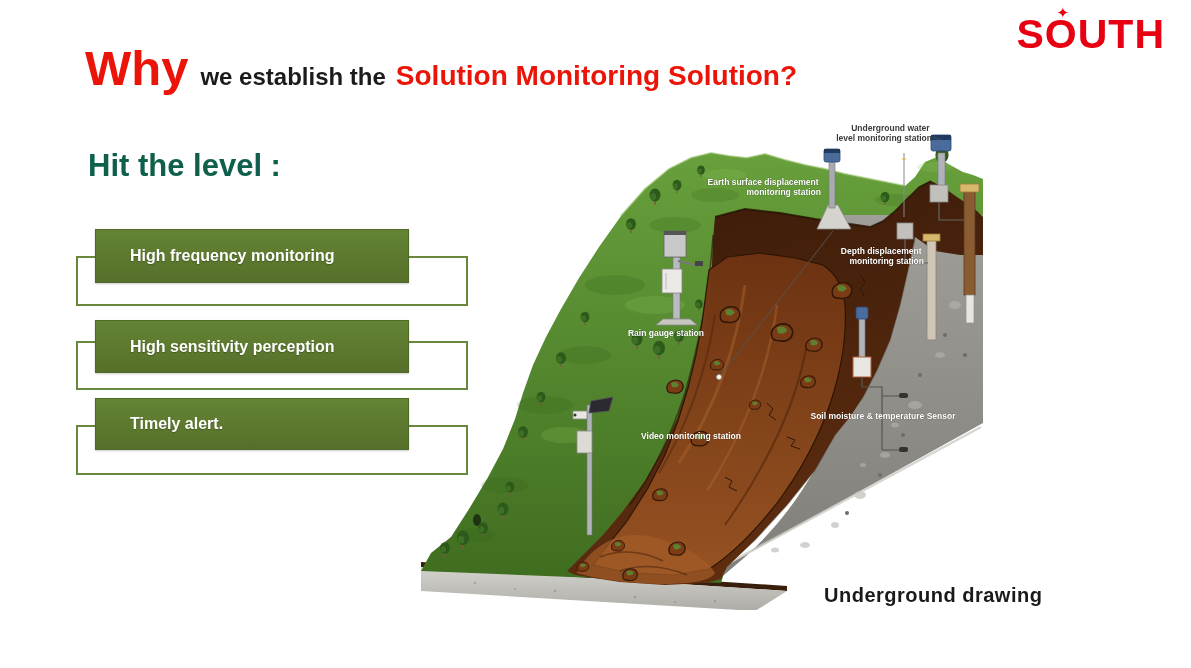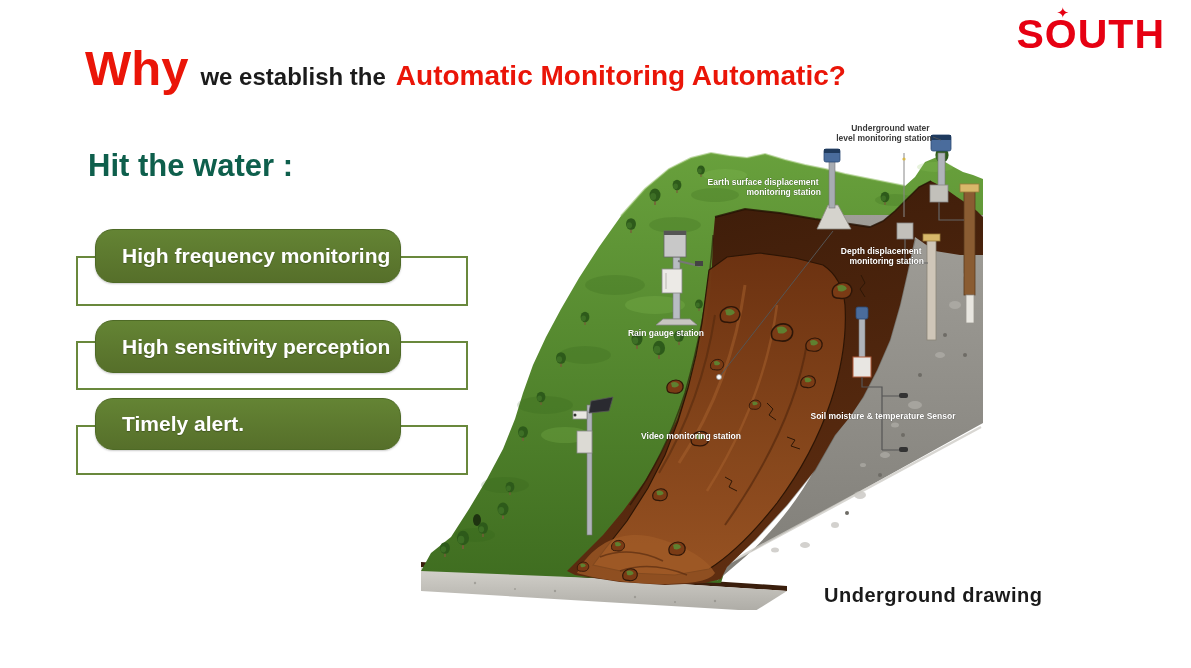--- a/index.html
+++ b/index.html
@@ -13,22 +13,22 @@
   
   .title-row{position:absolute;left:85px;top:40px;display:flex;align-items:baseline;white-space:nowrap;text-align:center;}
   .title-why{color:#ea1508;font-size:49px;font-weight:bold;}
   .title-mid{color:#1b1b1b;font-size:24px;font-weight:bold;margin-left:12px;}
   .title-hl{color:#ea1508;font-size:28px;font-weight:bold;margin-left:10px;}
   
   .heading{position:absolute;left:88px;top:148px;color:#0e5f4c;font-size:31px;font-weight:bold;}
   
   .mark-outline{position:absolute;border:2px solid #69883c;background:transparent;}
   .mark-pill{
-    position:absolute;background:linear-gradient(#648434,#566f2a);border:1px solid #4e6a26;border-radius:18px;
-    color:#ffffff;font-weight:bold;font-size:21px;padding-left:26px;display:flex;align-items:center;
+    position:absolute;background:linear-gradient(#648434,#566f2a);border:1px solid #4e6a26;border-radius:0;
+    color:#ffffff;font-weight:bold;font-size:16px;padding-left:34px;display:flex;align-items:center;
     text-shadow:0 1px 1px rgba(0,0,0,.25);box-shadow:0 1px 2px rgba(0,0,0,.2);
   }
   .o1{left:76px;top:256px;width:388px;height:46px;}
   .p1{left:95px;top:229px;width:278px;height:52px;}
   .o2{left:76px;top:341px;width:388px;height:45px;}
   .p2{left:95px;top:320px;width:278px;height:51px;}
   .o3{left:76px;top:425px;width:388px;height:46px;}
   .p3{left:95px;top:398px;width:278px;height:50px;}
   
   .diagram-svg{position:absolute;left:415px;top:105px;}
@@ -42,24 +42,24 @@
 <div class="slide">
 
   <div class="logo">
     <span class="logo-star">✦</span>
     <span>SOUTH</span>
   </div>
 
   <div class="title-row">
     <span class="title-why">Why</span>
     <span class="title-mid">we establish the</span>
-    <span class="title-hl">Automatic Monitoring Automatic?</span>
+    <span class="title-hl">Solution Monitoring Solution?</span>
   </div>
 
-  <div class="heading">Hit the water :</div>
+  <div class="heading">Hit the level :</div>
 
   <div>
     <div class="mark-outline o1"></div>
     <div class="mark-pill p1">High frequency monitoring</div>
     <div class="mark-outline o2"></div>
     <div class="mark-pill p2">High sensitivity perception</div>
     <div class="mark-outline o3"></div>
     <div class="mark-pill p3">Timely alert.</div>
   </div>
 

